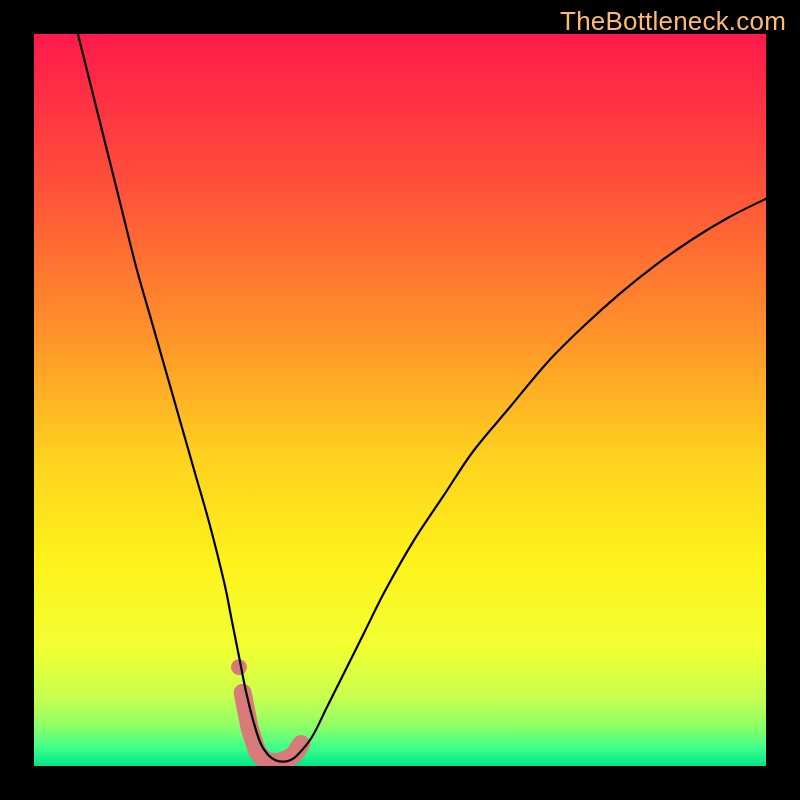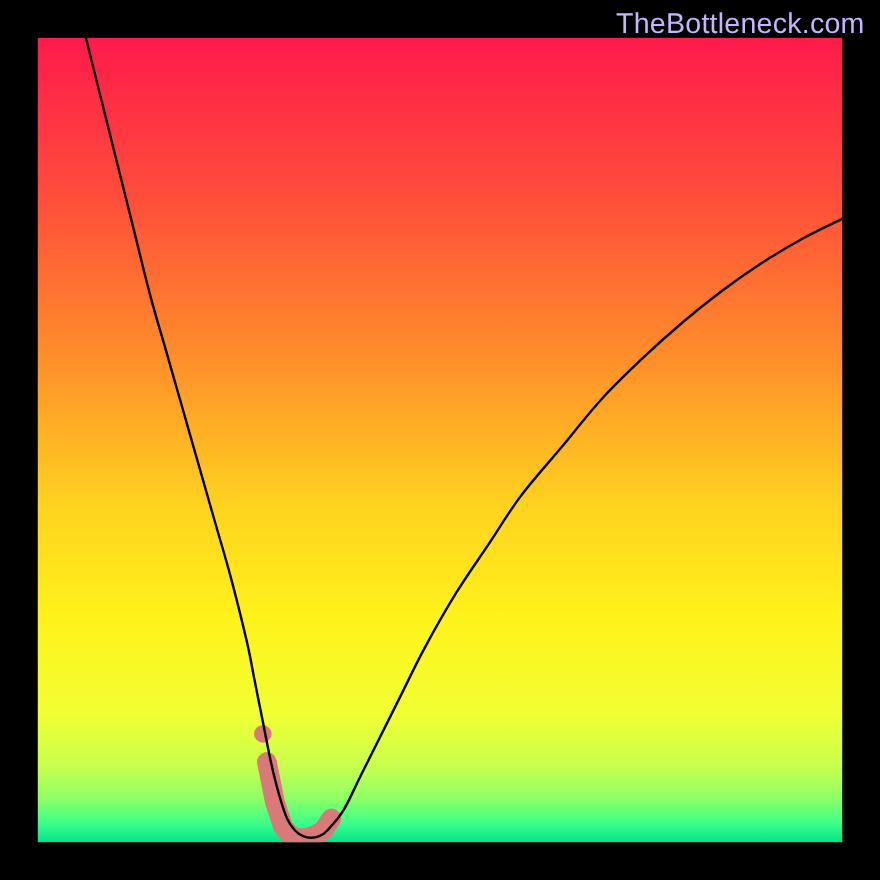--- a/index.html
+++ b/index.html
@@ -28,21 +28,21 @@
     overflow: hidden;
   }
   .gradient {
     position: absolute;
     left: 0; top: 0; right: 0; bottom: 0;
   }
   .watermark {
     position: absolute;
     top: 6px;
     right: 14px;
-    color: #c4b5fd;
+    color: #fdba74;
     font-size: 26px;
     font-weight: 500;
     letter-spacing: 0.2px;
   }
   svg { display:block; }
 </style>
 </head>
 <body>
 
 <div class="frame">

